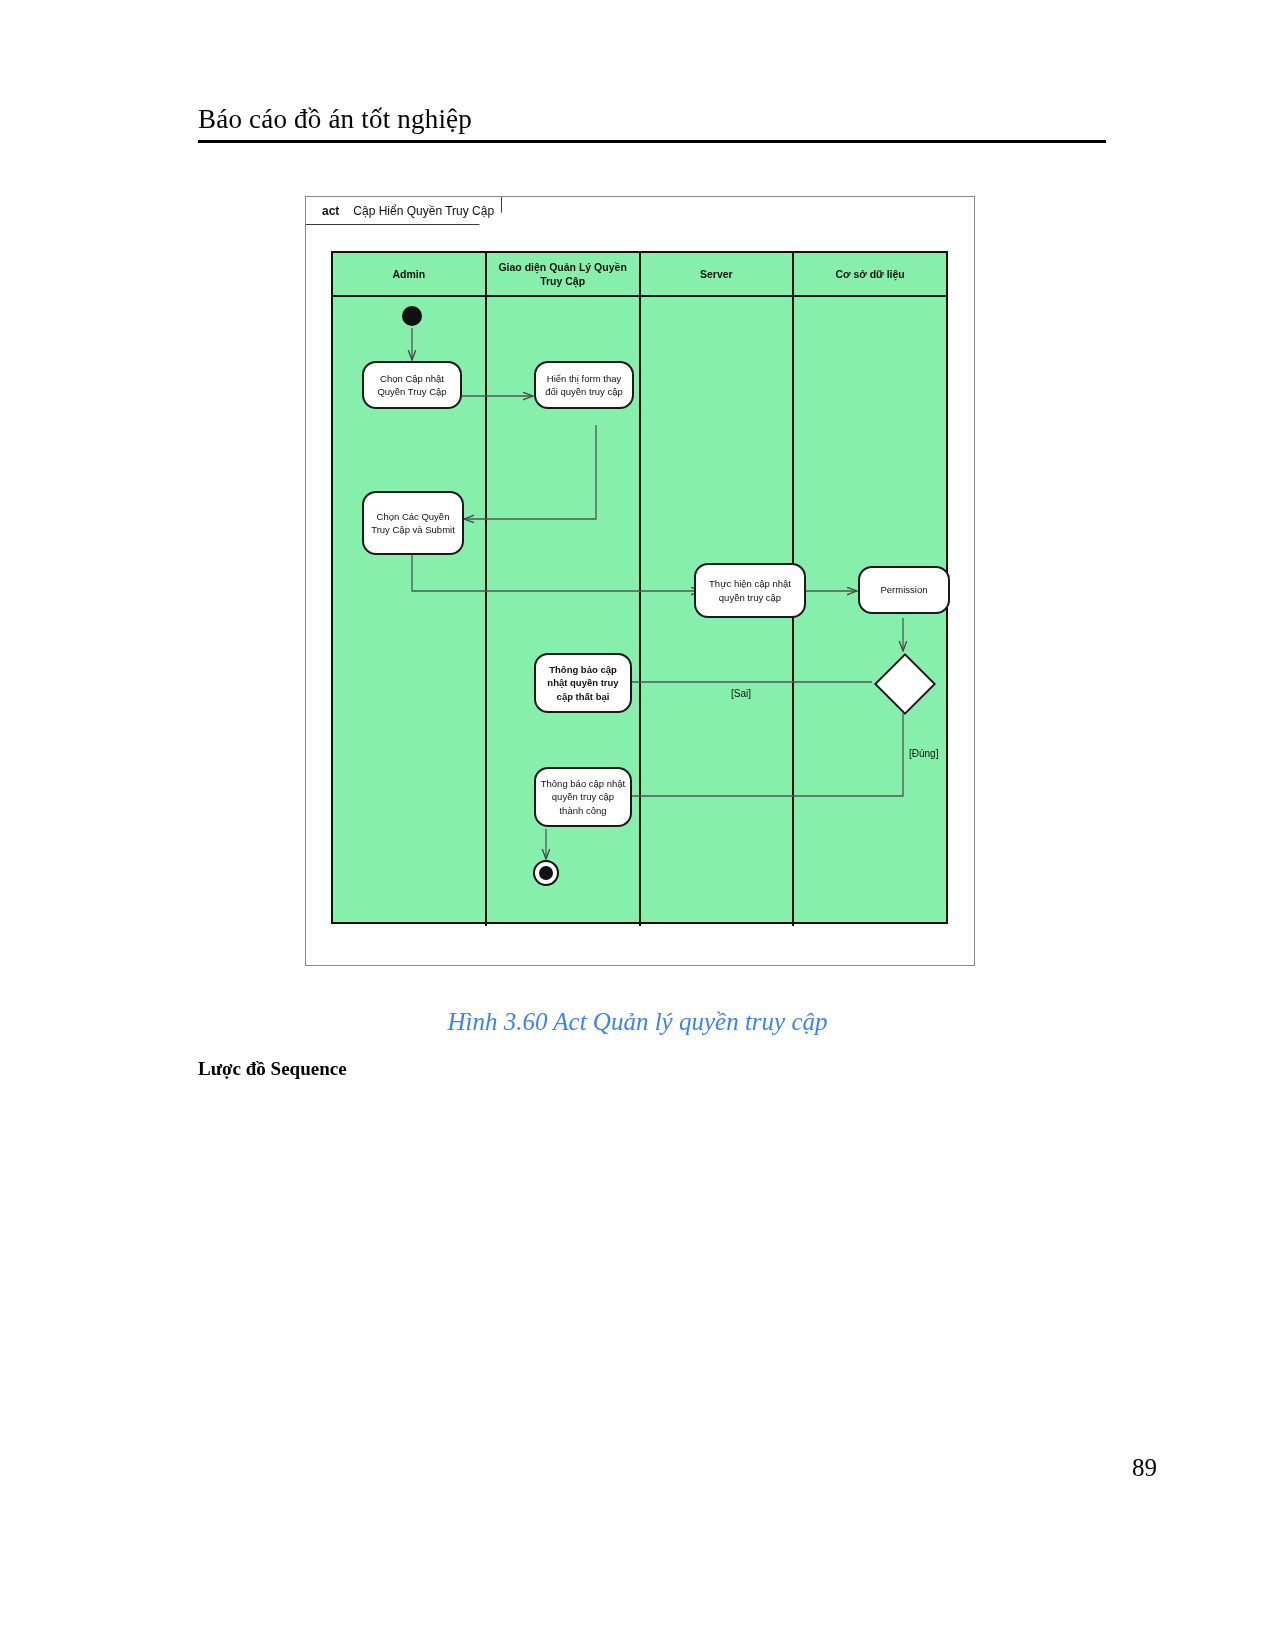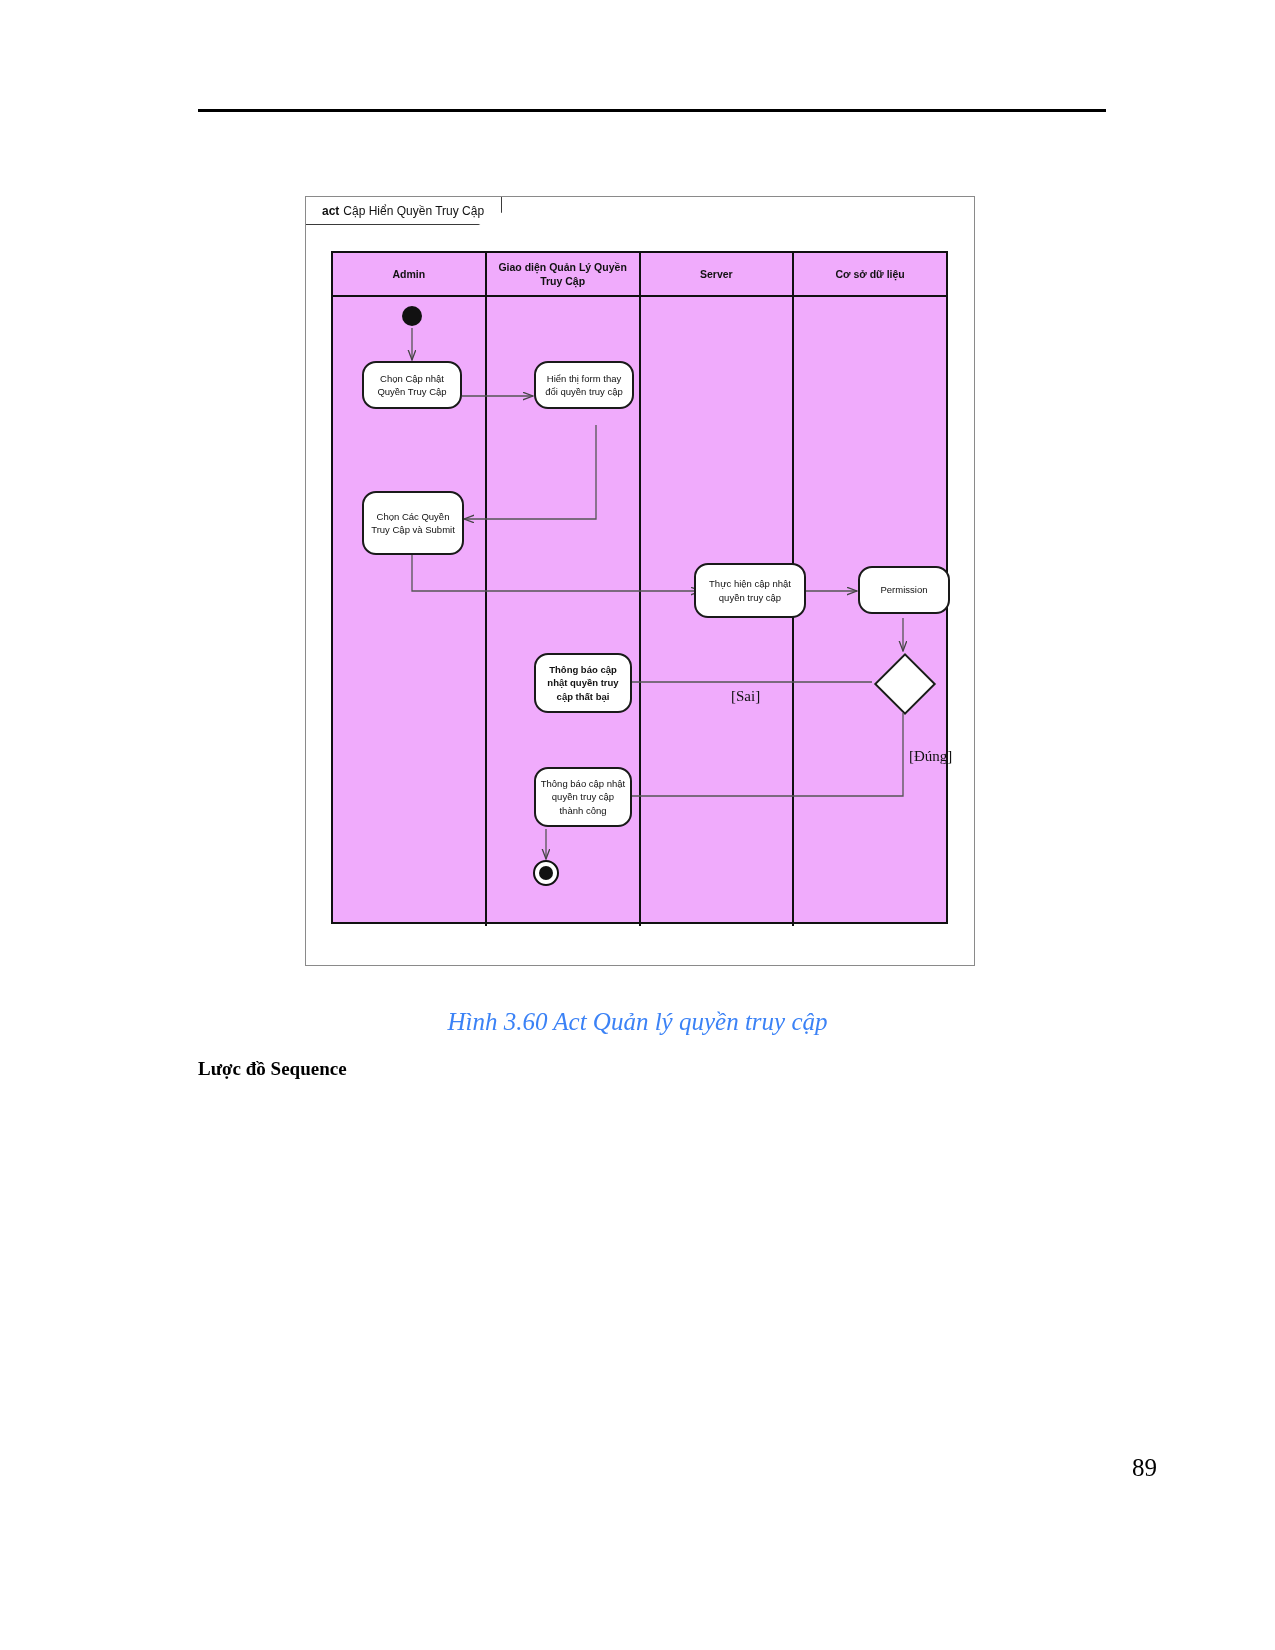--- a/index.html
+++ b/index.html
@@ -58,33 +58,34 @@
     background: #fff;
     -webkit-clip-path: polygon(0 0, 100% 0, 100% 55%, 88% 100%, 0 100%);
     clip-path: polygon(0 0, 100% 0, 100% 55%, 88% 100%, 0 100%);
     display: flex;
     align-items: center;
     padding-left: 16px;
     font-family: "Liberation Sans", sans-serif;
     font-size: 12px;
     color: #111;
     white-space: nowrap;
+    gap: 10px;
   }
   #frame-tab .kw { font-weight: bold; margin-right: 4px; }
 
   
   #swimlanes {
     position: absolute;
     left: 25px;
     top: 54px;
     width: 617px;
     height: 673px;
     box-sizing: border-box;
     border: 2px solid #111;
-    background: #f0abfc;
+    background: #86efac;
   }
   #lane-head {
     position: absolute;
     left: 0; top: 0;
     width: 100%;
     height: 44px;
     box-sizing: border-box;
     border-bottom: 2px solid #111;
     display: flex;
   }
@@ -182,22 +183,22 @@
     position: absolute;
     left: 11px; top: 11px;
     width: 40px; height: 40px;
     border: 2px solid #1a1a1a;
     background: #fff;
     transform: rotate(45deg);
   }
 
   .edge-label {
     position: absolute;
-    font-family: Liberation Serif, serif;
-    font-size: 15px;
+    font-family: Liberation Sans, sans-serif;
+    font-size: 10px;
     color: #111;
     white-space: nowrap;
     pointer-events: auto;
   }
 
   
   #figure-caption {
     position: absolute;
     left: 0;
     top: 1008px;
@@ -223,20 +224,21 @@
     bottom: 168px;
     font-family: "Liberation Serif", serif;
     font-size: 25px;
     color: #000;
   }
 </style>
 </head>
 <body>
 
 <div id="doc-header">
+  <div class="header-text">Báo cáo đồ án tốt nghiệp</div>
   <div class="header-rule"></div>
 </div>
 
 <div id="diagram-frame">
 
   <div id="frame-tab">
     <span class="kw">act</span>
     <span>Cập Hiển Quyền Truy Cập</span>
   </div>
 

